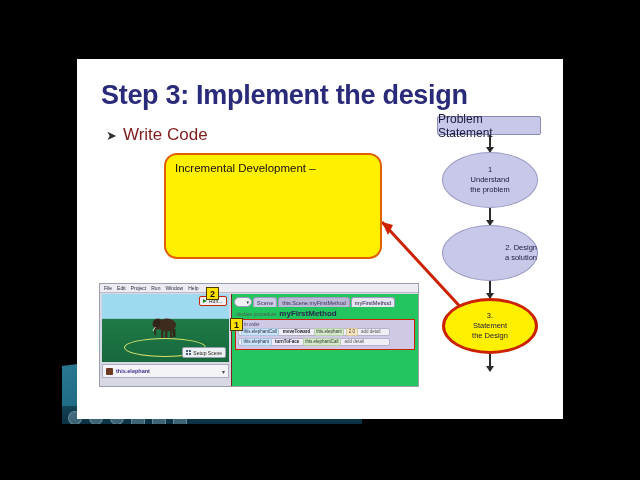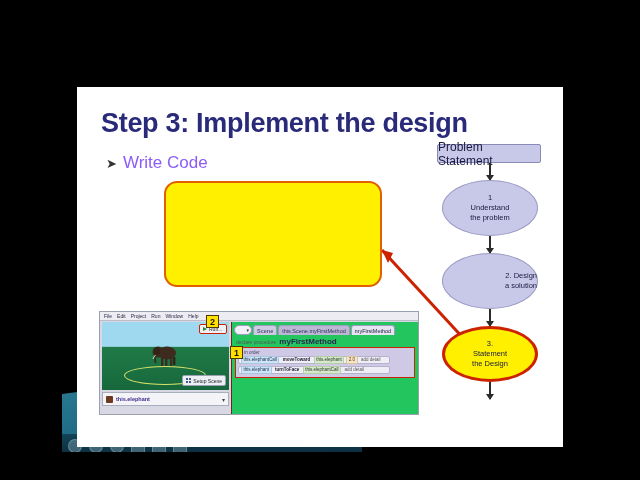--- a/index.html
+++ b/index.html
@@ -12,21 +12,20 @@
     height: 480px;
     overflow: hidden;
     font-family: "Liberation Sans", sans-serif;
   }
   #stage {
     position: relative;
     width: 640px;
     height: 424px;
     background: #000000;
     overflow: hidden;
-    margin-top: 28px;
   }
 
   
   #desktop-wedge {
     position: absolute;
     left: 62px;
     top: 330px;
     width: 300px;
     height: 100px;
     overflow: hidden;
@@ -89,21 +88,21 @@
     align-items: center;
     gap: 6px;
   }
   #bullet-arrow {
     font-size: 13px;
     color: #333;
     line-height: 1;
   }
   #bullet-text {
     font-size: 17px;
-    color: #8b5cf6;
+    color: #7f1d1d;
   }
 
   
   #callout {
     position: absolute;
     left: 87px;
     top: 94px;
     width: 218px;
     height: 106px;
     background: #FFF000;
@@ -371,20 +370,21 @@
       <span id="bullet-arrow">➤</span>
       <span id="bullet-text">Write Code</span>
     </div>
 
     <svg id="connector" viewBox="0 0 486 360">
       <line x1="305" y1="163" x2="400" y2="266" stroke="#CC2200" stroke-width="3"></line>
       <polygon points="305,163 316,166 311,176" fill="#CC2200"></polygon>
     </svg>
 
     <div id="callout">
+      <div id="callout-line1">Incremental Development –</div>
     </div>
 
     <div id="flowchart">
       <div id="fc-box">Problem Statement</div>
 
       <div class="fc-arrow" style="top:26px; height:17px;"></div>
 
       <div class="fc-node" style="left:25px; top:43px;">
         <span>1</span>
         <span>Understand</span>

